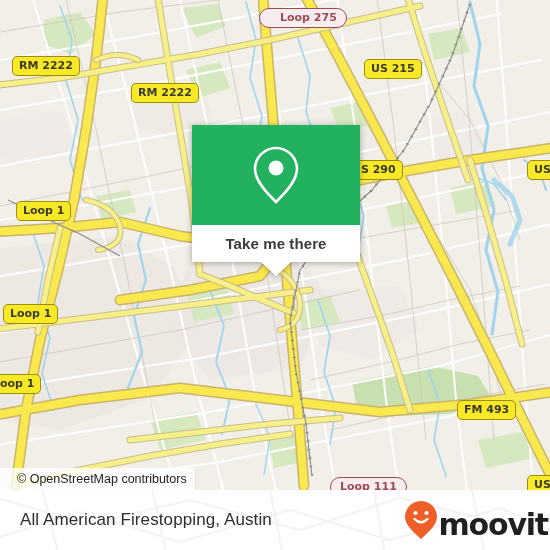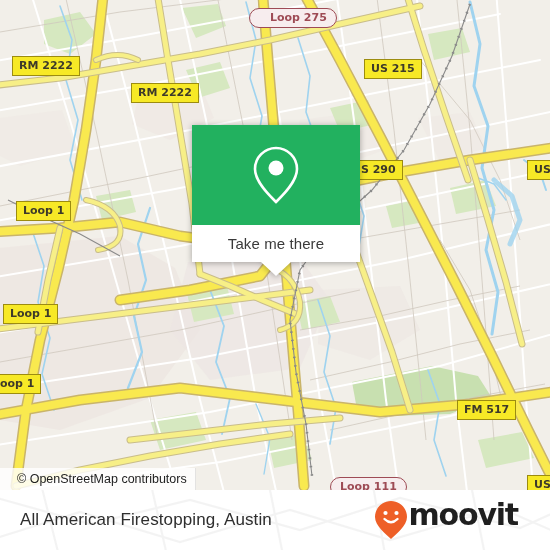--- a/index.html
+++ b/index.html
@@ -34,21 +34,21 @@
     white-space: nowrap;
     line-height: 1;
     user-select: none;
   }
   .shield.yellow {
     background: #F7E926;
     border: 1.5px solid #9C8C10;
     color: #3d3a2a;
     font-size: 11px;
     padding: 3px 6px 4px 6px;
-    border-radius: 0;
+    border-radius: 5px;
   }
   .shield.maroon {
     background: #F7EDEE;
     border: 1.5px solid #9E4B55;
     color: #9E4B55;
     font-size: 11px;
     padding: 3px 9px 4px 9px;
     border-radius: 10px;
   }
 
@@ -65,20 +65,21 @@
     display: flex;
     align-items: center;
     justify-content: center;
   }
   #callout-bottom {
     height: 37px;
     background: #FFFFFF;
     display: flex;
     align-items: center;
     justify-content: center;
+    font-weight: bold;
   }
   #callout-label {
     font-family: "Liberation Sans", sans-serif;
     font-size: 15px;
     color: #3A3A3A;
     letter-spacing: 0.1px;
   }
   #callout-tail {
     position: absolute;
     left: 50%; top: 137px;
@@ -116,31 +117,31 @@
     position: absolute;
     left: 0; top: 0;
     opacity: 0.11;
   }
   #footer-inner {
     position: relative;
     width: 100%; height: 100%;
     display: flex;
     align-items: center;
     justify-content: space-between;
-    padding: 0 32px 0 20px;
+    padding: 0 2px 0 20px;
   }
   #place-title {
     font-family: "Liberation Sans", sans-serif;
     font-size: 17px;
     color: #2E2E2E;
     letter-spacing: 0.1px;
   }
   #brand {
     display: flex;
-    align-items: flex-start;
+    align-items: flex-end;
     gap: 1px;
   }
   #brand-word {
     font-family: "DejaVu Sans", sans-serif;
     font-size: 30px;
     font-weight: bold;
     color: #1F1F1F;
     letter-spacing: -1.2px;
     line-height: 1;
   }
@@ -312,28 +313,28 @@
 
       <g>
         <path class="rail" d="M470 4 L452 56 L430 104 L404 150 L372 190 L330 228 L300 270 L290 320 L296 372 L306 424 L312 476"></path>
         <path class="raild" d="M470 4 L452 56 L430 104 L404 150 L372 190 L330 228 L300 270 L290 320 L296 372 L306 424 L312 476"></path>
         <path class="rail" d="M8 200 L40 216 L80 234 L120 256"></path>
       </g>
     </svg>
 
     <div class="shield yellow" style="left:12px;  top:56px;">RM 2222</div>
     <div class="shield yellow" style="left:131px; top:83px;">RM 2222</div>
-    <div class="shield maroon" style="left:249px; top:8px;padding-left:20px;">Loop 275</div>
+    <div class="shield maroon" style="left:259px; top:8px;padding-left:20px;">Loop 275</div>
     <div class="shield yellow" style="left:364px; top:59px;">US 215</div>
     <div class="shield yellow" style="left:345px; top:160px;">US 290</div>
     <div class="shield yellow" style="left:527px; top:160px;">US</div>
     <div class="shield yellow" style="left:16px;  top:201px;">Loop 1</div>
     <div class="shield yellow" style="left:3px;   top:304px;">Loop 1</div>
     <div class="shield yellow" style="left:-14px; top:374px;">Loop 1</div>
-    <div class="shield yellow" style="left:457px; top:400px;">FM 517</div>
+    <div class="shield yellow" style="left:457px; top:400px;">FM 493</div>
     <div class="shield maroon" style="left:330px; top:477px;">Loop 111</div>
     <div class="shield yellow" style="left:527px; top:475px;">US</div>
 
     <div id="callout">
       <div id="callout-top">
         <svg width="52" height="62" viewBox="0 0 52 62">
           <path d="M26 4 C14.4 4 5 13.4 5 25 C5 38 20 52 26 58 C32 52 47 38 47 25 C47 13.4 37.6 4 26 4 Z" fill="none" stroke="#FFFFFF" stroke-width="2.6"></path>
           <circle cx="26" cy="24" r="7.5" fill="#FFFFFF"></circle>
         </svg>
       </div>

